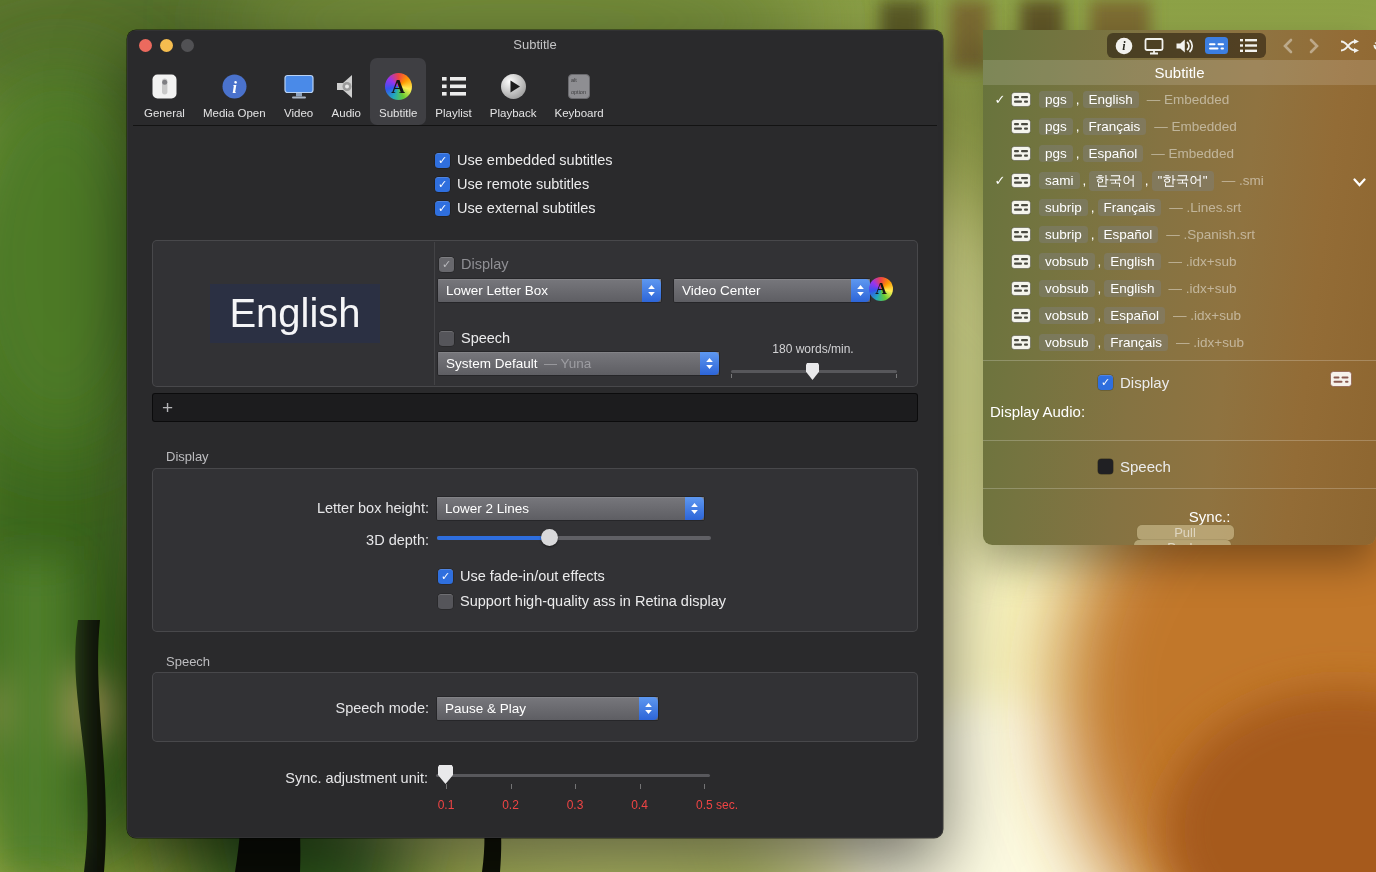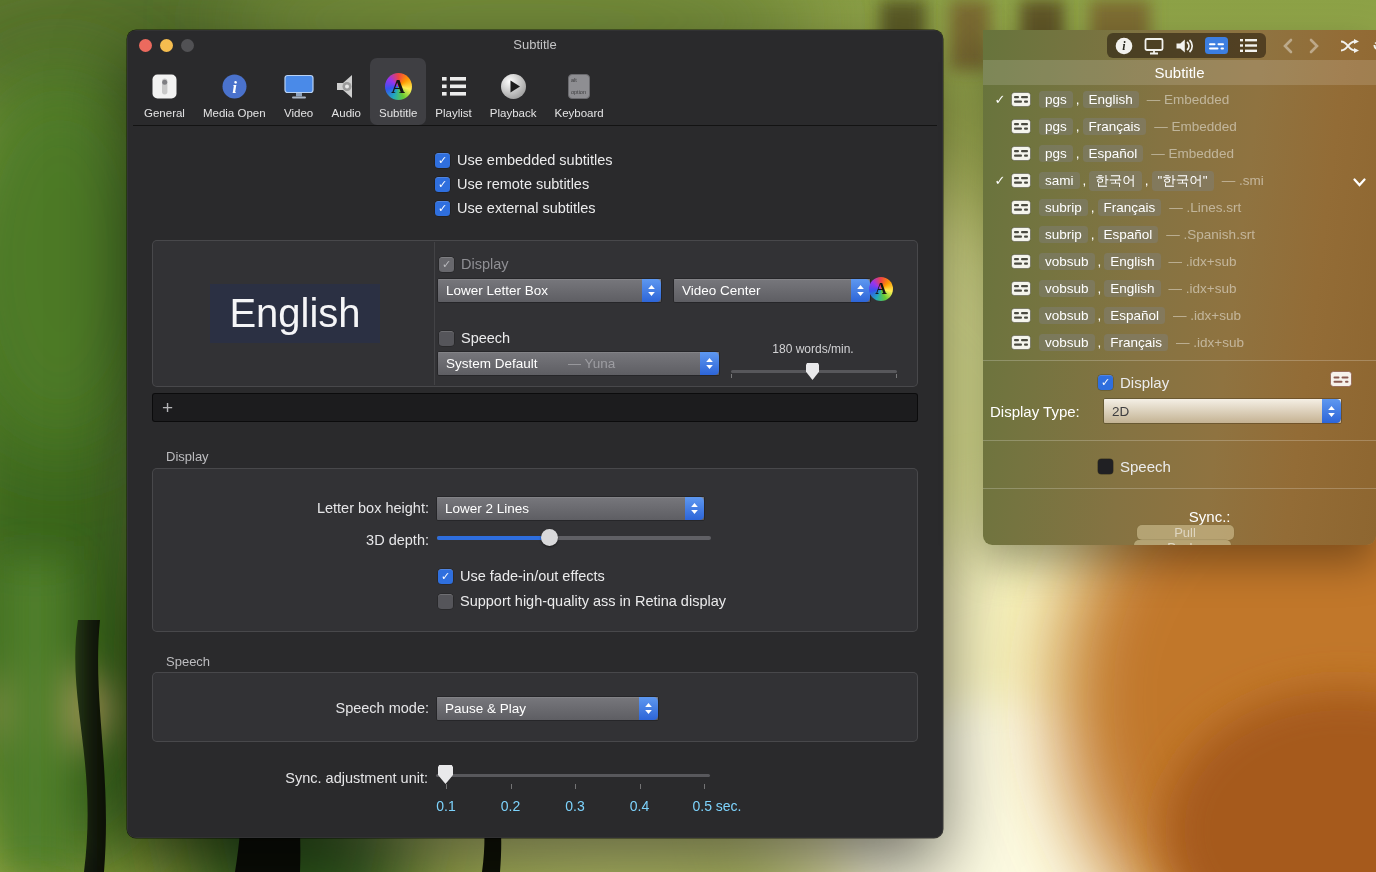--- a/index.html
+++ b/index.html
@@ -44,21 +44,21 @@
     box-shadow:inset 0 .5px 0 rgba(255,255,255,.3),0 0 0 .5px rgba(0,0,0,.35);}
   .cb::after{content:"✓";color:#fff;font-size:11px;font-weight:bold;line-height:1;}
   .cb.off{background:#55555a;}.cb.off::after{content:"";}
   .cb.dis{background:#68686d;}.cb.dis::after{color:#bcbcc0;}
   .cb.dark{background:#202023;box-shadow:0 0 0 .5px rgba(0,0,0,.5);}
   .cb.dark::after{content:"";}
   .dimlab{color:#8f8f94;}
 
   .popup{position:absolute;height:23px;border-radius:1px;display:flex;align-items:center;
     background:linear-gradient(#77777c,#5e5e63);color:#fff;font-size:13.5px;padding-left:8px;
-    box-shadow:0 0 0 .5px rgba(0,0,0,.45),inset 0 .5px 0 rgba(255,255,255,.18);gap:24px;}
+    box-shadow:0 0 0 .5px rgba(0,0,0,.45),inset 0 .5px 0 rgba(255,255,255,.18);}
   .popup .lbl{flex:1;white-space:nowrap;overflow:hidden;}
   .popup .sub{color:#9d9da2;margin-left:6px;}
   .popup .cap{width:19px;align-self:stretch;margin-left:6px;flex:none;
     background:linear-gradient(#5e98f0,#2d65d8);border-radius:0 4.5px 4.5px 0;
     display:flex;align-items:center;justify-content:center;}
   .popup.light{background:linear-gradient(rgba(250,246,238,.95),rgba(206,190,162,.85));color:#3d3d3f;}
 
   .groupbox{position:absolute;background:#323235;border:1px solid rgba(255,255,255,.11);
     border-radius:5px;}
   .grouplabel{position:absolute;color:#bcbcbf;font-size:13px;}
@@ -73,21 +73,21 @@
   
   .slider{position:absolute;}
   .track{position:absolute;left:0;right:0;height:4px;border-radius:2px;background:#606065;}
   .track .fill{position:absolute;left:0;top:0;bottom:0;background:#2e6ede;border-radius:2px;}
   .knob{position:absolute;width:17px;height:17px;border-radius:50%;background:#d9d9db;
     box-shadow:0 1px 2px rgba(0,0,0,.5);}
   .pointer{position:absolute;width:15px;height:19px;background:#e9e9eb;
     clip-path:polygon(8% 0,92% 0,100% 10%,100% 52%,50% 100%,0 52%,0 10%);
     box-shadow:0 1px 2px rgba(0,0,0,.5);}
   .tickmark{position:absolute;width:1px;height:5px;background:rgba(255,255,255,.35);}
-  .ticklab{position:absolute;color:#7dd3fc;font-size:14px;transform:translateX(-50%);white-space:nowrap;}
+  .ticklab{position:absolute;color:#ef4444;font-size:12px;transform:translateX(-50%);white-space:nowrap;}
 
   .plusrow{position:absolute;left:25px;top:363px;width:766px;height:29px;background:#1c1c1e;
     border:1px solid rgba(0,0,0,.6);border-radius:3px;display:flex;align-items:center;
     color:#b5b5b8;font-size:19px;font-weight:300;padding-left:9px;}
 
   
   .sidebar{position:absolute;left:983px;top:30px;width:393px;height:515px;
     border-radius:0 0 9px 9px;overflow:hidden;color:#fff;
     background:linear-gradient(97deg,#67743c 0%,#757440 20%,#857342 42%,#8f7340 62%,#936c36 80%,#8e6630 100%);
     box-shadow:0 18px 40px rgba(0,0,0,.35);}
@@ -649,30 +649,21 @@
             <rect x=".5" y=".5" width="21" height="15" rx="3" fill="#f6f2ec" stroke="rgba(120,60,50,.55)"></rect>
             <rect x="3.5" y="5.5" width="6" height="2" rx="1" fill="#8a5a50"></rect>
             <rect x="11.5" y="5.5" width="7" height="2" rx="1" fill="#8a5a50"></rect>
             <rect x="3.5" y="9.8" width="9" height="2" rx="1" fill="#8a5a50"></rect>
             <rect x="15" y="9.8" width="3.5" height="2" rx="1" fill="#8a5a50"></rect>
           </svg>
       </span>
     </div>
 
     <div class="sbrow" style="top:368px;height:26px;">
-      <span style="margin-left:7px;">Display Type:</span>
-      <div class="popup light" style="left:121px;top:1px;width:237px;height:24px;">
-        <span class="lbl">2D</span>
-        <span class="cap">
-            <svg width="9" height="13" viewBox="0 0 9 13" fill="#fff">
-              <path d="M4.5 1 L7.8 5 H1.2 Z"></path>
-              <path d="M4.5 12 L1.2 8 H7.8 Z"></path>
-            </svg>
-          </span>
-      </div>
+      <span style="margin-left:7px;">Display Audio:</span>
     </div>
 
     <div class="sbsep" style="top:410px;"></div>
 
     <div class="sbrow" style="top:424px;height:24px;">
       <label class="cbrow" style="position:static;display:flex;margin-left:115px;font-size:15px;">
         <span class="cb dark"></span>
         <span>Speech</span>
       </label>
     </div>

